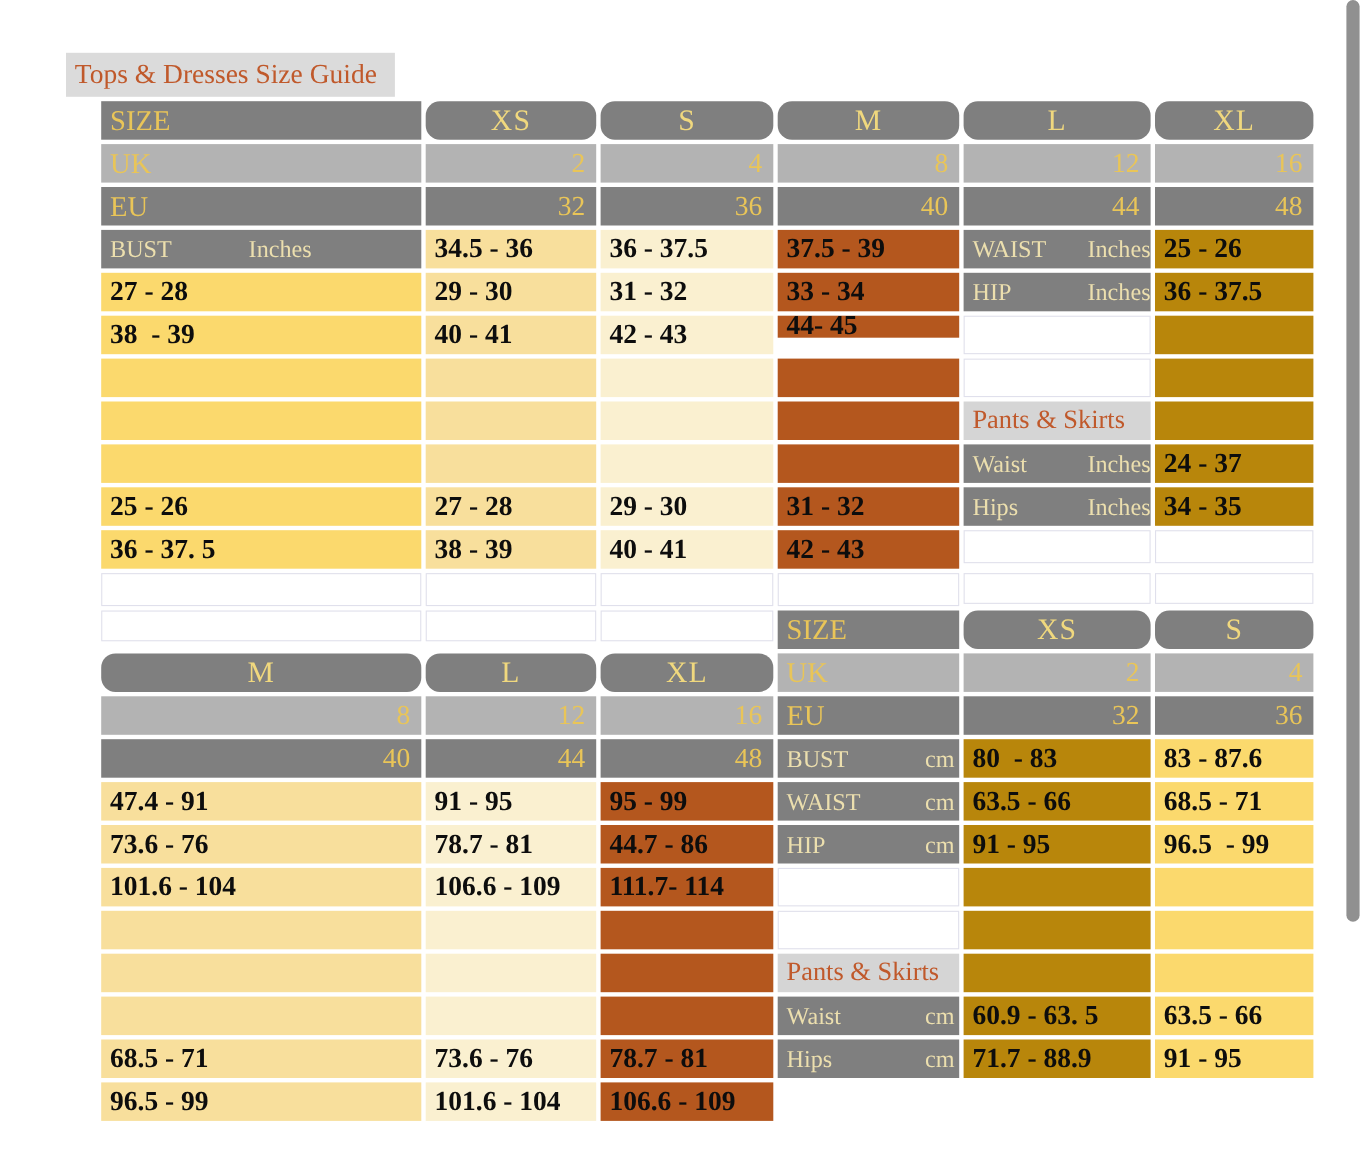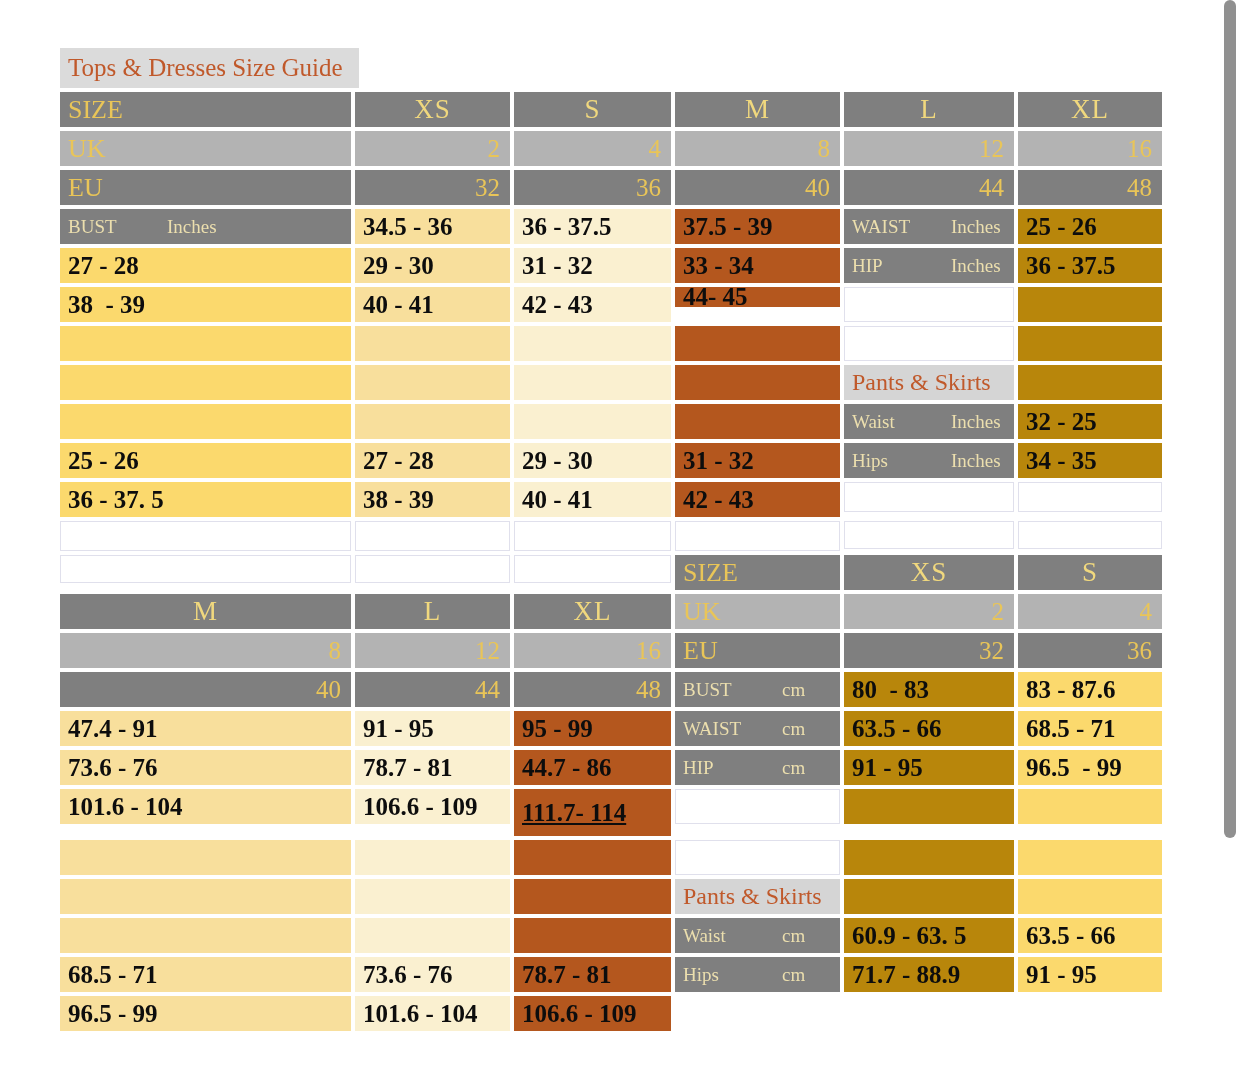--- a/index.html
+++ b/index.html
@@ -16,27 +16,28 @@
   .titlebar {
     width: 299px; height: 40px; margin-bottom: 4px;
     display: flex; align-items: center;
     padding-left: 8px; box-sizing: border-box;
     font-size: 25px;
   }
   .grid {
     display: grid;
     grid-template-columns: 291px 155px 157px 165px 170px 144px;
     gap: 4px;
+    margin-left: 32px;
   }
   .cell { display: flex; align-items: center; box-sizing: border-box; overflow: hidden; }
   .lab { padding-left: 8px; }
   .hdr { font-size: 26px; }
-  .sizecell { justify-content: center; font-size: 27px; letter-spacing: 1px; }
+  .sizecell { justify-content: center; font-size: 27px; letter-spacing: 1px; border-radius: 13px; }
   .numcell { justify-content: flex-end; padding-right: 10px; font-size: 25px; }
-  .measure-lab { font-size: 19px; }
+  .measure-lab { font-size: 22px; gap: 27px; }
   .mname { display: inline-block; width: 99px; }
   .datacell { font-size: 25px; font-weight: bold; padding-left: 8px; white-space: pre; }
   .seclab { font-size: 24px; }
   .white { background: #ffffff; }
   .scrollthumb {
     position: absolute; left: 1224px; top: 0; width: 12px; height: 838px;
     border-radius: 7px;
   }
 </style>
 </head>
@@ -103,21 +104,21 @@
       <div class="cell lab seclab" style="background: rgb(213, 213, 213); color: rgb(192, 89, 43); height: 35px;">Pants &amp; Skirts</div>
       <div class="cell datacell" style="background: rgb(184, 134, 11); height: 35px;"></div>
       <div class="cell datacell" style="background: rgb(251, 217, 109); height: 35px;"></div>
       <div class="cell datacell" style="background: rgb(248, 223, 156); height: 35px;"></div>
       <div class="cell datacell" style="background: rgb(250, 240, 208); height: 35px;"></div>
       <div class="cell datacell" style="background: rgb(180, 87, 30); height: 35px;"></div>
       <div class="cell lab measure-lab" style="background: rgb(127, 127, 127); color: rgb(236, 223, 174); height: 35px;">
         <span class="mname">Waist</span>
         <span class="munit">Inches</span>
       </div>
-      <div class="cell datacell" style="background: rgb(184, 134, 11); color: rgb(13, 13, 13); height: 35px;">32 - 25</div>
+      <div class="cell datacell" style="background: rgb(184, 134, 11); color: rgb(13, 13, 13); height: 35px;">24 - 37</div>
       <div class="cell datacell" style="background: rgb(251, 217, 109); color: rgb(13, 13, 13); height: 35px;">25 - 26</div>
       <div class="cell datacell" style="background: rgb(248, 223, 156); color: rgb(13, 13, 13); height: 35px;">27 - 28</div>
       <div class="cell datacell" style="background: rgb(250, 240, 208); color: rgb(13, 13, 13); height: 35px;">29 - 30</div>
       <div class="cell datacell" style="background: rgb(180, 87, 30); color: rgb(13, 13, 13); height: 35px;">31 - 32</div>
       <div class="cell lab measure-lab" style="background: rgb(127, 127, 127); color: rgb(236, 223, 174); height: 35px;">
         <span class="mname">Hips</span>
         <span class="munit">Inches</span>
       </div>
       <div class="cell datacell" style="background: rgb(184, 134, 11); color: rgb(13, 13, 13); height: 35px;">34 - 35</div>
       <div class="cell datacell" style="background: rgb(251, 217, 109); color: rgb(13, 13, 13); height: 35px;">36 - 37. 5</div>
@@ -172,21 +173,21 @@
       <div class="cell datacell" style="background: rgb(250, 240, 208); color: rgb(13, 13, 13); height: 35px;">78.7 - 81</div>
       <div class="cell datacell" style="background: rgb(180, 87, 30); color: rgb(13, 13, 13); height: 35px;">44.7 - 86</div>
       <div class="cell lab measure-lab" style="background: rgb(127, 127, 127); color: rgb(236, 223, 174); height: 35px;">
         <span class="mname">HIP</span>
         <span class="munit">cm</span>
       </div>
       <div class="cell datacell" style="background: rgb(184, 134, 11); color: rgb(13, 13, 13); height: 35px;">91 - 95</div>
       <div class="cell datacell" style="background: rgb(251, 217, 109); color: rgb(13, 13, 13); height: 35px;">96.5  - 99</div>
       <div class="cell datacell" style="background: rgb(248, 223, 156); color: rgb(13, 13, 13); height: 35px;">101.6 - 104</div>
       <div class="cell datacell" style="background: rgb(250, 240, 208); color: rgb(13, 13, 13); height: 35px;">106.6 - 109</div>
-      <div class="cell datacell" style="background: rgb(180, 87, 30); color: rgb(13, 13, 13); height: 47px; text-decoration: underline;">111.7- 114</div>
+      <div class="cell datacell" style="background: rgb(180, 87, 30); color: rgb(13, 13, 13); height: 35px;">111.7- 114</div>
       <div class="cell lab white" style="border: 1px solid rgb(224, 224, 236); height: 35px;"></div>
       <div class="cell datacell" style="background: rgb(184, 134, 11); height: 35px;"></div>
       <div class="cell datacell" style="background: rgb(251, 217, 109); height: 35px;"></div>
       <div class="cell datacell" style="background: rgb(248, 223, 156); height: 35px;"></div>
       <div class="cell datacell" style="background: rgb(250, 240, 208); height: 35px;"></div>
       <div class="cell datacell" style="background: rgb(180, 87, 30); height: 35px;"></div>
       <div class="cell lab white" style="border: 1px solid rgb(224, 224, 236); height: 35px;"></div>
       <div class="cell datacell" style="background: rgb(184, 134, 11); height: 35px;"></div>
       <div class="cell datacell" style="background: rgb(251, 217, 109); height: 35px;"></div>
       <div class="cell datacell" style="background: rgb(248, 223, 156); height: 35px;"></div>

